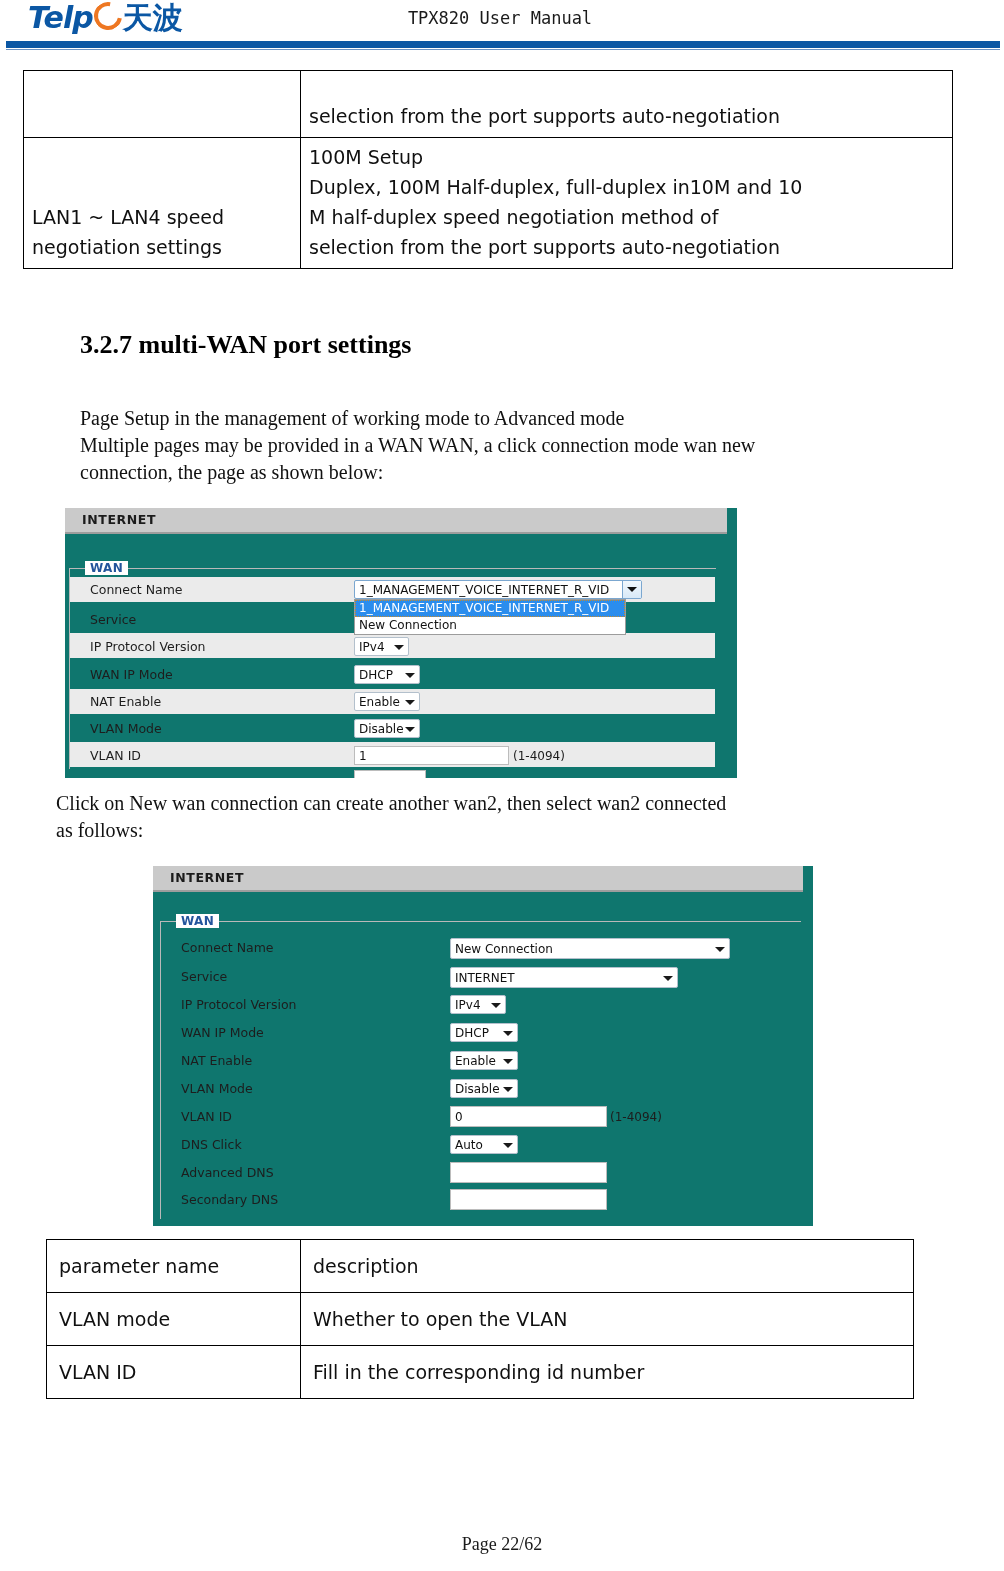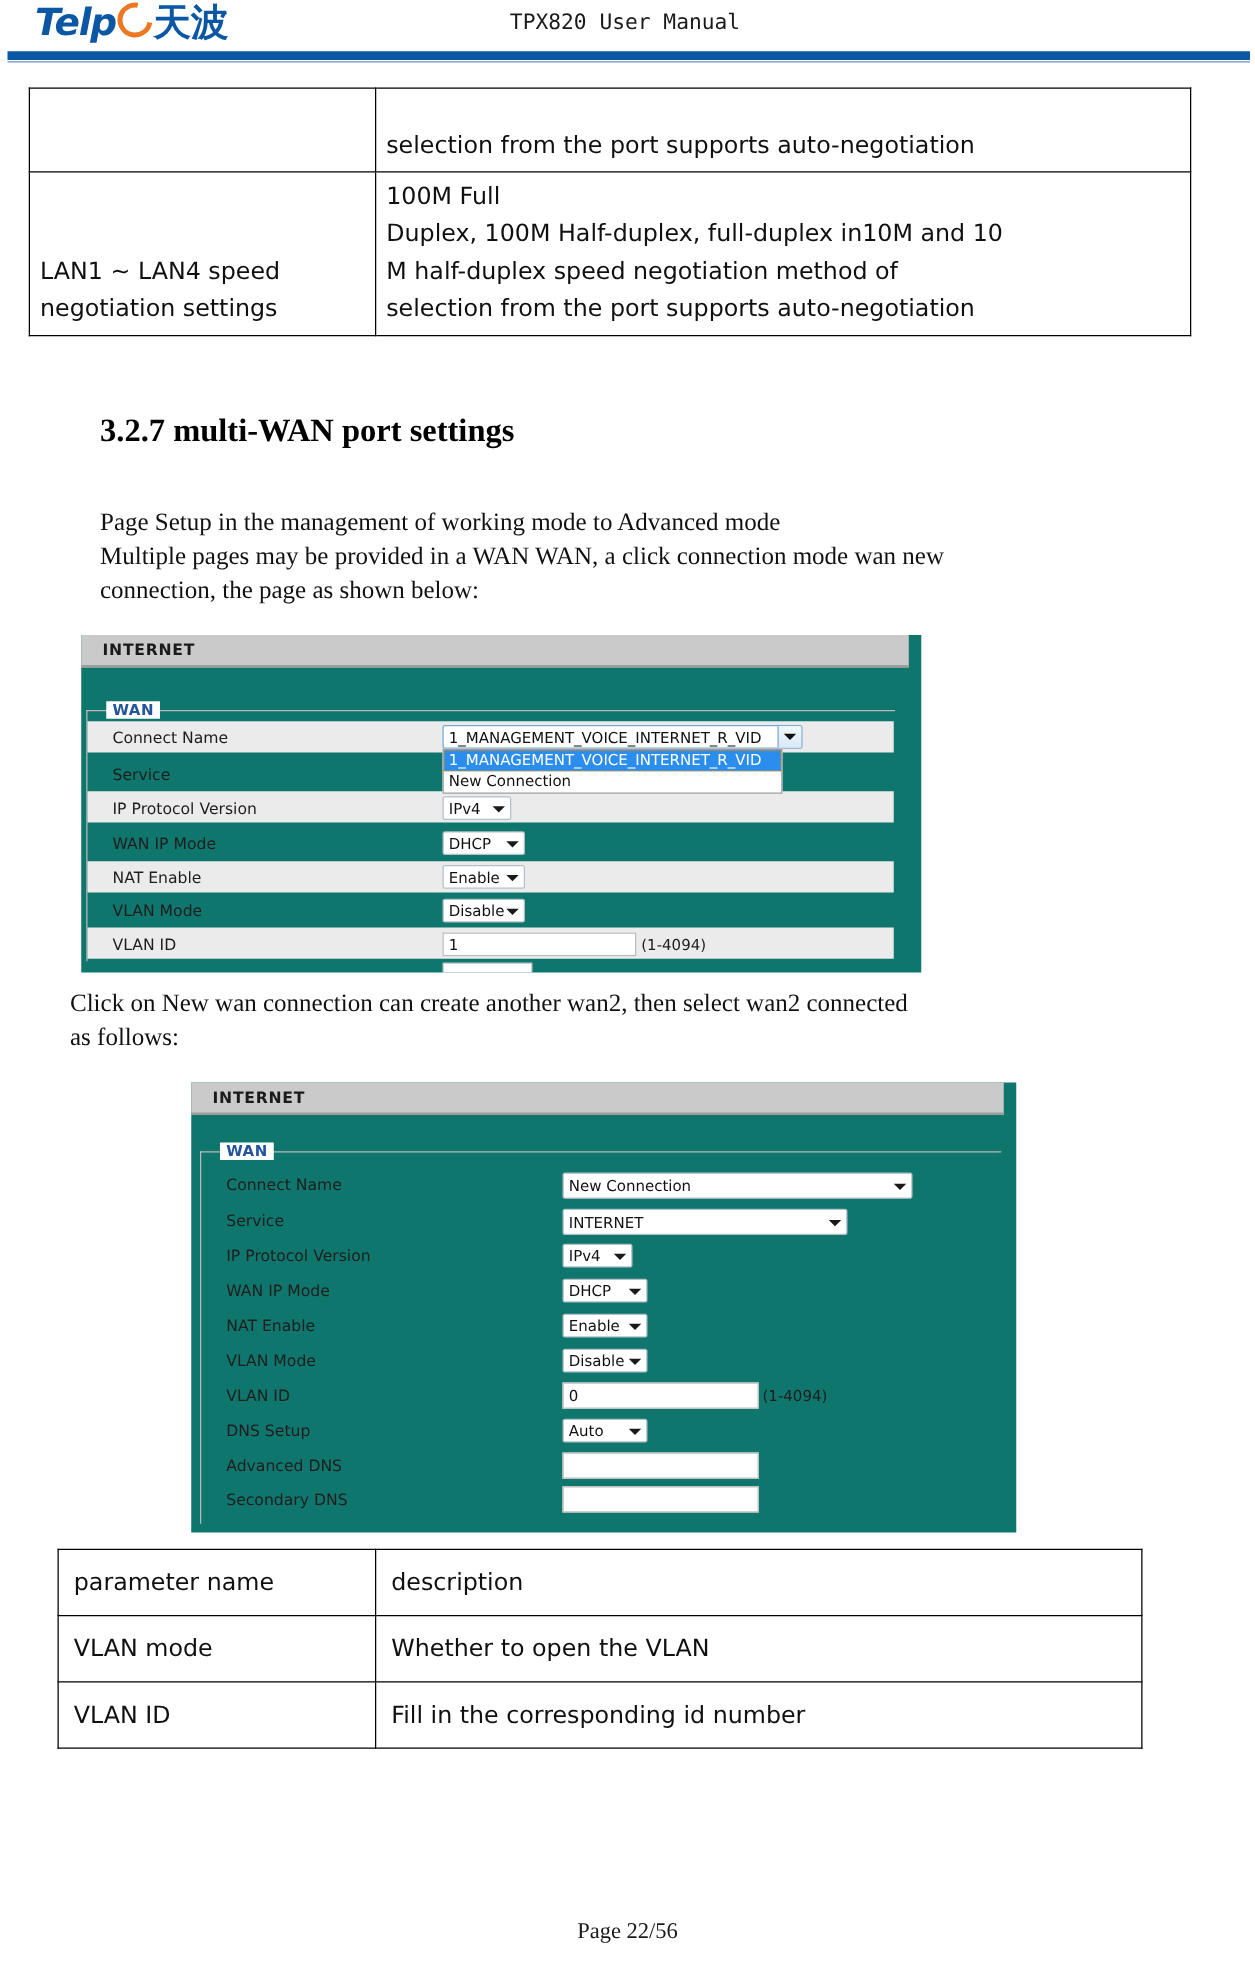--- a/index.html
+++ b/index.html
@@ -172,21 +172,21 @@
   <tbody>
     <tr>
       <td class="empty"></td>
       <td>
         <div>selection from the port supports auto-negotiation</div>
       </td>
     </tr>
     <tr>
       <td>LAN1 ~ LAN4 speed negotiation settings</td>
       <td>
-        <div>100M Full</div>
+        <div>100M Setup</div>
         <div>Duplex, 100M Half-duplex, full-duplex in10M and 10</div>
         <div>M half-duplex speed negotiation method of</div>
         <div>selection from the port supports auto-negotiation</div>
       </td>
     </tr>
   </tbody>
 </table>
 
 <div class="section-heading">3.2.7 multi-WAN port settings</div>
 
@@ -307,21 +307,21 @@
     <span class="txt">Disable</span>
     <span class="arrow"></span>
   </div>
 
   <div class="lbl" style="left:28px;top:243px;">VLAN ID</div>
   <div class="inp" style="left:297px;top:240px;width:157px;height:21px;">
     <span class="v" style="top:3px;">0</span>
   </div>
   <div class="hint" style="left:457px;top:244px;">(1-4094)</div>
 
-  <div class="lbl" style="left:28px;top:271px;">DNS Setup</div>
+  <div class="lbl" style="left:28px;top:271px;">DNS Click</div>
   <div class="sel" style="left:297px;top:269px;width:68px;">
     <span class="txt">Auto</span>
     <span class="arrow"></span>
   </div>
 
   <div class="lbl" style="left:28px;top:299px;">Advanced DNS</div>
   <div class="inp" style="left:297px;top:296px;width:157px;height:21px;">
     <span class="v" style="top:3px;"></span>
   </div>
 
@@ -345,13 +345,13 @@
       <td>VLAN mode</td>
       <td>Whether to open the VLAN</td>
     </tr>
     <tr>
       <td>VLAN ID</td>
       <td>Fill in the corresponding id number</td>
     </tr>
   </tbody>
 </table>
 
-<div class="footer">Page 22/56</div>
+<div class="footer">Page 22/62</div>
 
 </body></html>

